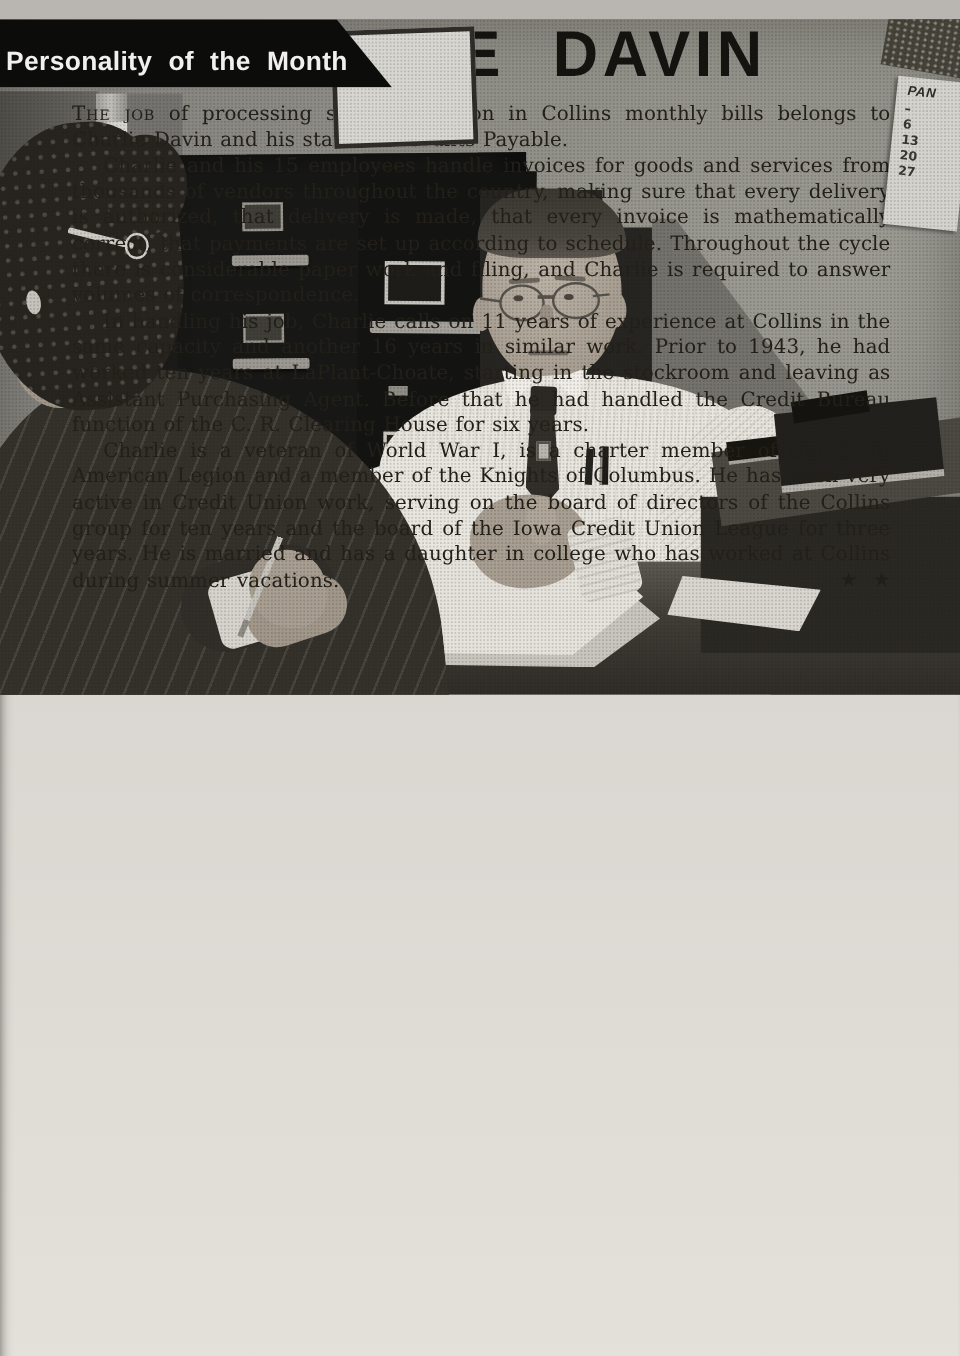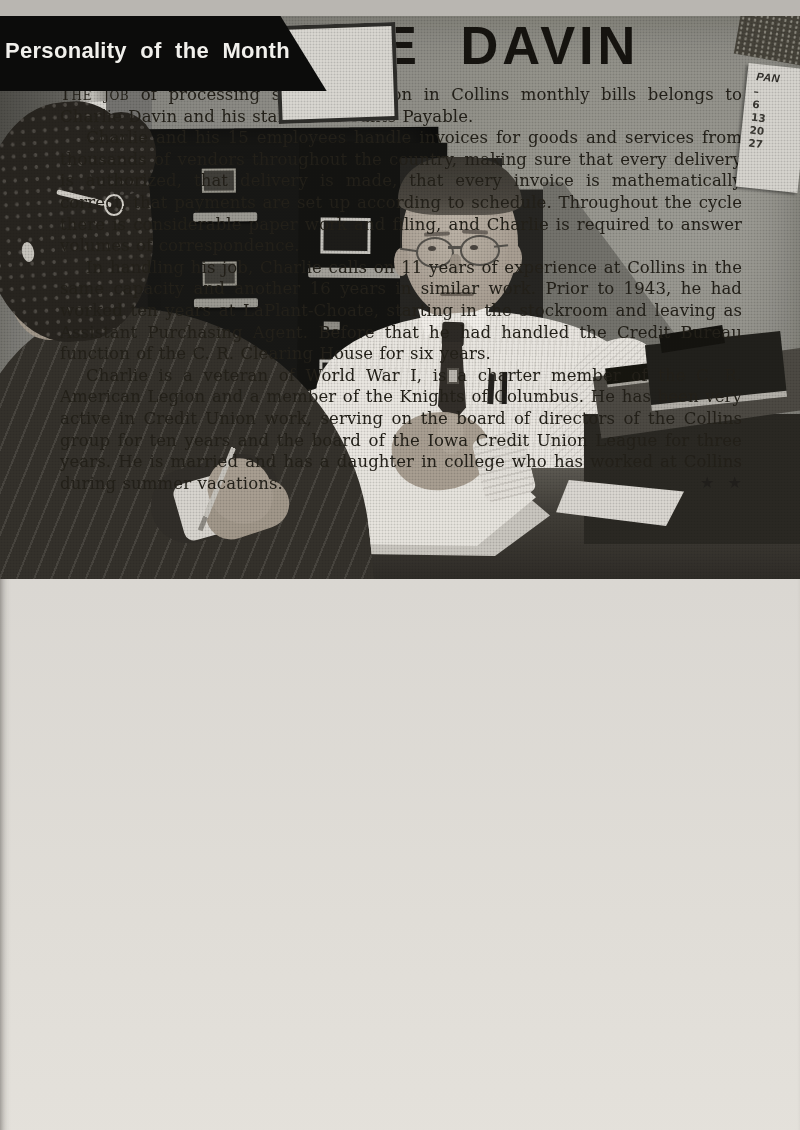--- a/index.html
+++ b/index.html
@@ -146,21 +146,21 @@
     border-radius:45% 70% 0 0 / 75% 95% 0 0;transform:rotate(-6deg);
     background-image:repeating-linear-gradient(118deg,rgba(190,186,178,.14) 0 2px,transparent 2px 16px);}
   .w-sleeve{left:150px;top:445px;width:130px;height:75px;background:#312e29;border-radius:40px;transform:rotate(-15deg);}
   .w-cuffw{left:178px;top:462px;width:58px;height:58px;background:#d7d4ce;border-radius:10px;transform:rotate(-16deg);}
   .w-forearm{left:205px;top:468px;width:85px;height:50px;background:#a1978a;border-radius:26px;transform:rotate(-18deg);}
   .w-hand{left:208px;top:442px;width:64px;height:66px;background:#a89e91;
     border-radius:46% 54% 42% 58%;transform:rotate(-8deg);}
   .pencil{left:216px;top:420px;width:5px;height:98px;transform:rotate(22deg);
     background:linear-gradient(180deg,#36332d 0 9%,#c6c3bc 9% 85%,#8f8c85 85%);}
   
-  .banner{left:0;top:0;width:330px;height:75px;background:#0c0c0b;z-index:50;
+  .banner{left:0;top:0;width:330px;height:57px;background:#0c0c0b;z-index:50;
     clip-path:polygon(0 0,85% 0,99% 100%,0 100%);}
   .banner-label{position:static;display:block;padding:24px 0 0 5px;
     font:bold 22px/1 "Liberation Sans",sans-serif;color:#f1f0ec;
     letter-spacing:.3px;word-spacing:7px;}
   
   .title{
     margin:16px 0 10px 0;text-align:center;
     font:bold 54px/58px "Liberation Sans",sans-serif;color:#15130f;
     letter-spacing:4px;word-spacing:22px;transform:scaleX(.97);
   }

